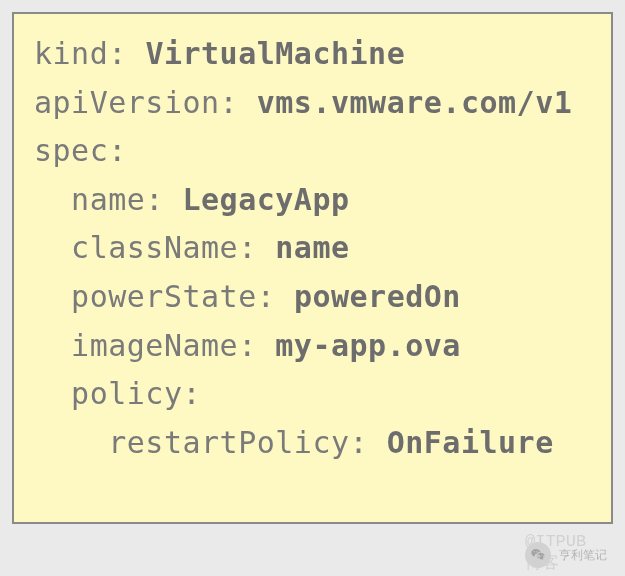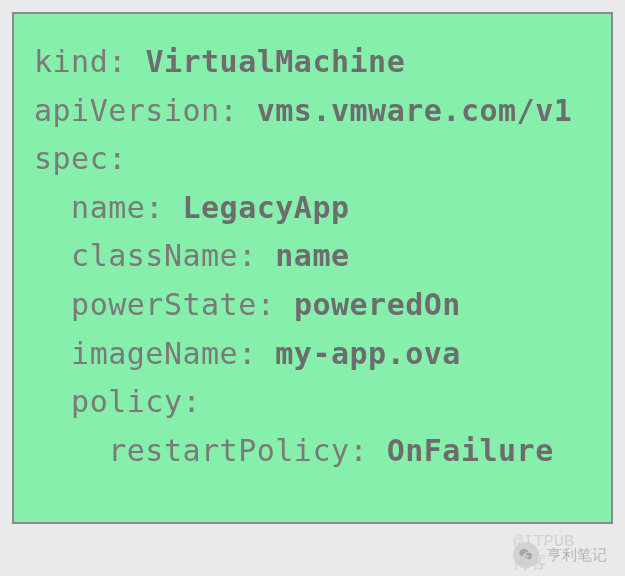--- a/index.html
+++ b/index.html
@@ -12,22 +12,22 @@
     position: relative;
     overflow: hidden;
   }
   .code-box {
     position: absolute;
     top: 12px;
     left: 12px;
     right: 12px;
     bottom: 52px;
     border: 2px solid #8a8a8a;
-    background: #86efac;
-    padding: 24px 20px;
+    background: #fef9c3;
+    padding: 16px 20px;
     box-sizing: border-box;
   }
   .line {
     font-size: 30px;
     line-height: 1.62;
     color: #7a7a7a;
     white-space: pre;
     letter-spacing: 0.5px;
   }
   .k { color: #7a7a7a; }
@@ -44,21 +44,21 @@
   .wm-icon {
     width: 26px;
     height: 26px;
     border-radius: 50%;
     background: #bfbfbf;
     display: flex;
     align-items: center;
     justify-content: center;
   }
   .wm-icon svg { width: 16px; height: 16px; fill: #6a6a6a; }
-  .wm-text { font-size: 15px; color: #8a8a8a; font-family: Liberation Mono, monospace; }
+  .wm-text { font-size: 12px; color: #8a8a8a; font-family: Liberation Mono, monospace; }
   .wm-sub {
     position: absolute;
     bottom: -6px;
     right: 20px;
     font-size: 17px;
     color: #bdbdbd;
     font-family: Liberation Mono, monospace;
   }
 </style>
 </head>

